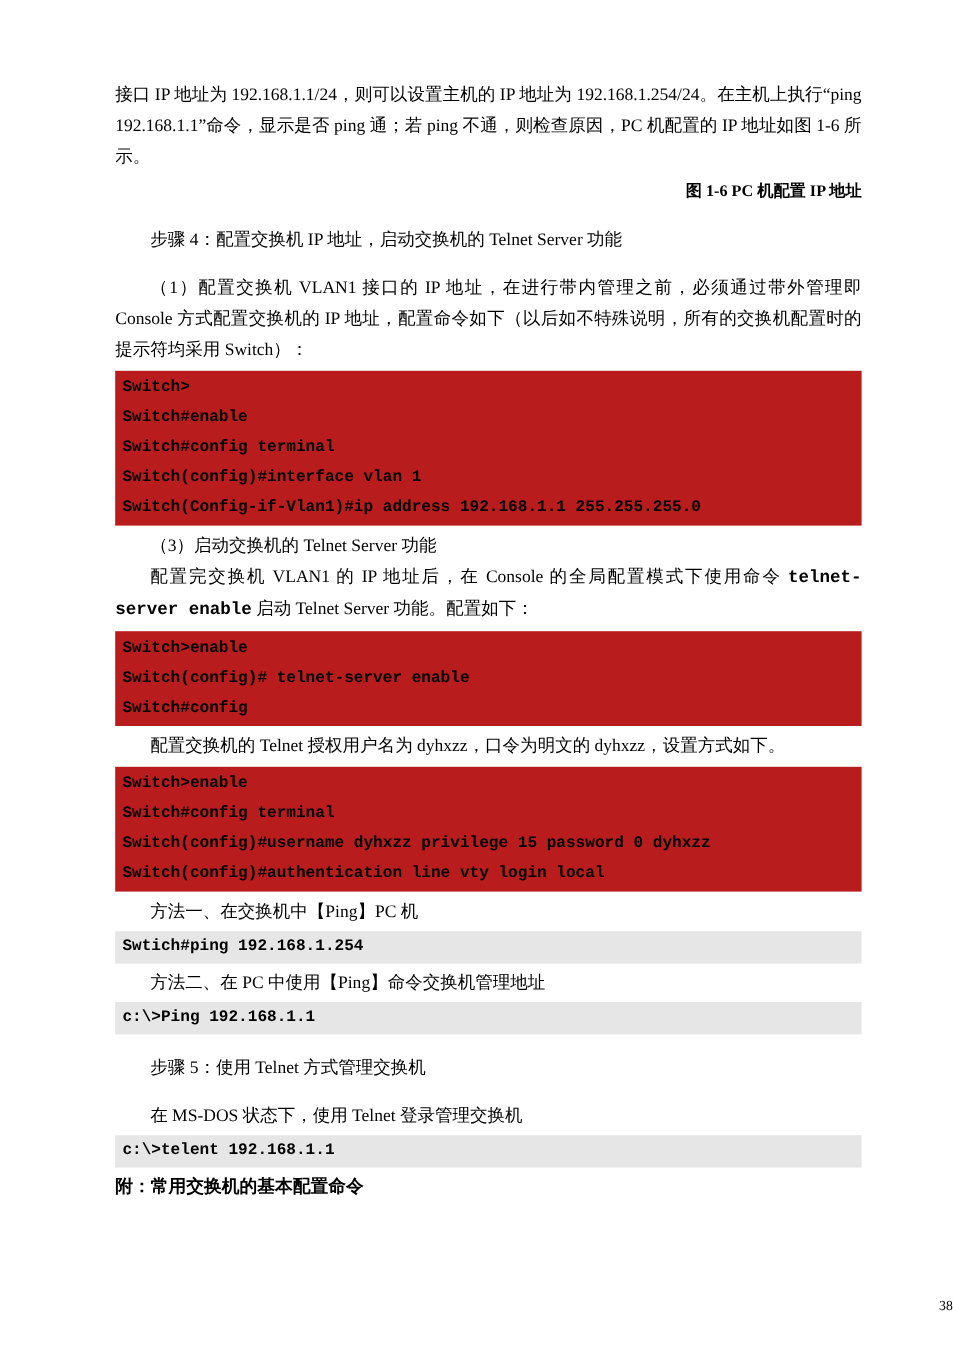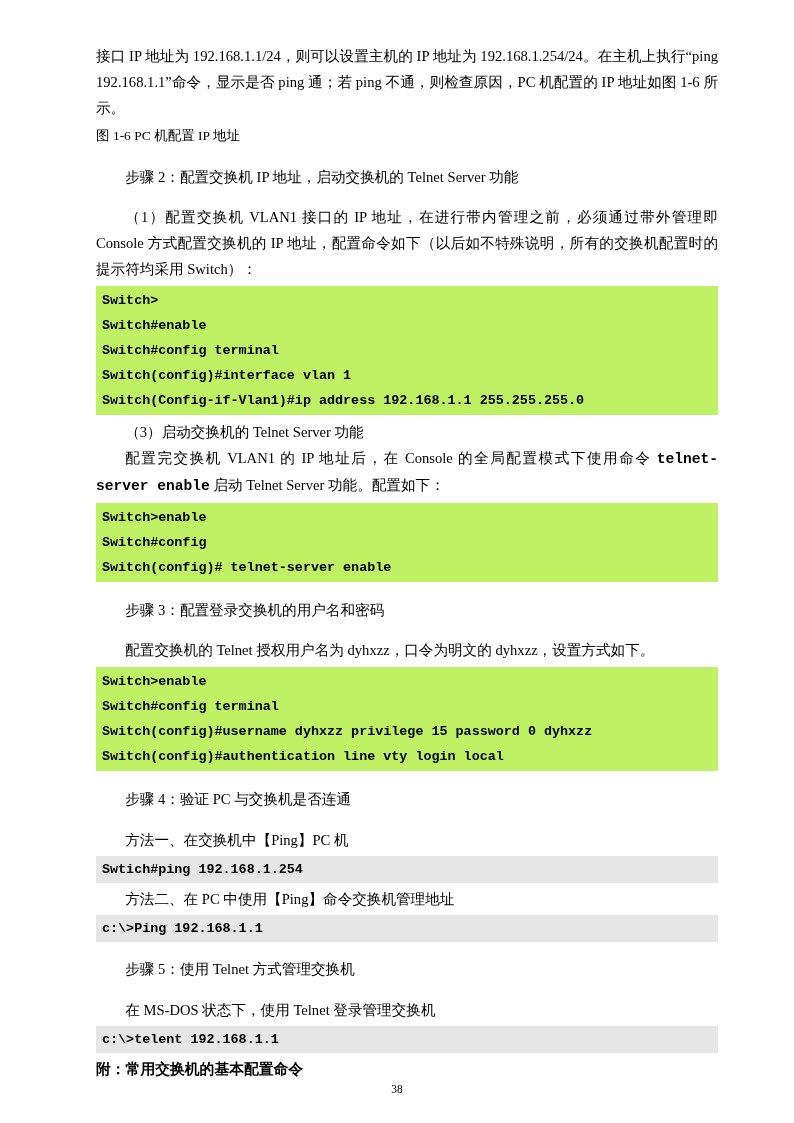--- a/index.html
+++ b/index.html
@@ -12,44 +12,44 @@
     height: 1123px;
     font-family: "Liberation Serif", serif;
     color: #000000;
     position: relative;
   }
   .page {
     position: relative;
     width: 794px;
     height: 1123px;
     box-sizing: border-box;
-    padding: 43px 76px 40px 96px;
+    padding: 66px 76px 40px 96px;
   }
   .para {
     font-size: 14.6px;
     line-height: 26px;
     text-align: justify;
     text-justify: inter-ideograph;
     margin: 0 0 0 0;
   }
   .indent {
     text-indent: 2em;
   }
   .fig-caption {
     font-size: 13.5px;
-    font-weight: normal;
+    font-weight: bold;
     line-height: 26px;
-    text-align: left;
+    text-align: right;
     margin: 2px 0 2px 0;
   }
   .mono {
     font-family: "Liberation Mono", monospace;
   }
   .code-block {
-    background: #bef264;
+    background: #b91c1c;
     font-family: "Liberation Mono", monospace;
     font-size: 13.4px;
     line-height: 25px;
     padding: 2px 0 2px 6px;
     margin: 4px 0 4px 0;
     width: 100%;
     box-sizing: border-box;
   }
   .code-line {
     white-space: pre;
@@ -78,67 +78,65 @@
     font-size: 14.8px;
     font-weight: bold;
     line-height: 27px;
     margin: 0;
   }
   .page-number {
     position: absolute;
     bottom: 28px;
     left: 0;
     width: 794px;
-    text-align: center;
+    text-align: right;
     font-size: 11.5px;
     font-family: "Liberation Serif", serif;
   }
 </style>
 </head>
 <body>
 
 <div class="page">
 
   <p class="para">接口 IP 地址为 192.168.1.1/24，则可以设置主机的 IP 地址为 192.168.1.254/24。在主机上执行“ping 192.168.1.1”命令，显示是否 ping 通；若 ping 不通，则检查原因，PC 机配置的 IP 地址如图 1-6 所示。</p>
 
   <div class="fig-caption">图 1-6 PC 机配置 IP 地址</div>
 
-  <p class="step">步骤 2：配置交换机 IP 地址，启动交换机的 Telnet Server 功能</p>
+  <p class="step">步骤 4：配置交换机 IP 地址，启动交换机的 Telnet Server 功能</p>
 
   <p class="para indent">（1）配置交换机 VLAN1 接口的 IP 地址，在进行带内管理之前，必须通过带外管理即 Console 方式配置交换机的 IP 地址，配置命令如下（以后如不特殊说明，所有的交换机配置时的提示符均采用 Switch）：</p>
 
   <div class="code-block">
     <div class="code-line bold">Switch&gt;</div>
     <div class="code-line bold">Switch#enable</div>
     <div class="code-line bold">Switch#config terminal</div>
     <div class="code-line bold">Switch(config)#interface vlan 1</div>
     <div class="code-line bold">Switch(Config-if-Vlan1)#ip address 192.168.1.1 255.255.255.0</div>
   </div>
 
   <p class="para indent">（3）启动交换机的 Telnet Server 功能</p>
 
   <p class="para indent"><span>配置完交换机 VLAN1 的 IP 地址后，在 Console 的全局配置模式下使用命令 </span><span class="mono bold">telnet-server enable</span><span> 启动 Telnet Server 功能。配置如下：</span></p>
 
   <div class="code-block">
     <div class="code-line bold">Switch&gt;enable</div>
+    <div class="code-line bold">Switch(config)# telnet-server enable</div>
     <div class="code-line bold">Switch#config</div>
-    <div class="code-line bold">Switch(config)# telnet-server enable</div>
   </div>
 
-  <p class="step">步骤 3：配置登录交换机的用户名和密码</p>
   <p class="para indent">配置交换机的 Telnet 授权用户名为 dyhxzz，口令为明文的 dyhxzz，设置方式如下。</p>
 
   <div class="code-block">
     <div class="code-line bold">Switch&gt;enable</div>
     <div class="code-line bold">Switch#config terminal</div>
     <div class="code-line bold">Switch(config)#username dyhxzz privilege 15 password 0 dyhxzz</div>
     <div class="code-line bold">Switch(config)#authentication line vty login local</div>
   </div>
 
-  <p class="step">步骤 4：验证 PC 与交换机是否连通</p>
   <p class="para indent">方法一、在交换机中【Ping】PC 机</p>
   <div class="single-code">Swtich#ping 192.168.1.254</div>
   <p class="para indent">方法二、在 PC 中使用【Ping】命令交换机管理地址</p>
   <div class="single-code">c:\&gt;Ping 192.168.1.1</div>
 
   <p class="step">步骤 5：使用 Telnet 方式管理交换机</p>
   <p class="para indent">在 MS-DOS 状态下，使用 Telnet 登录管理交换机</p>
   <div class="single-code">c:\&gt;telent 192.168.1.1</div>
 
   <p class="heading-line">附：常用交换机的基本配置命令</p>

